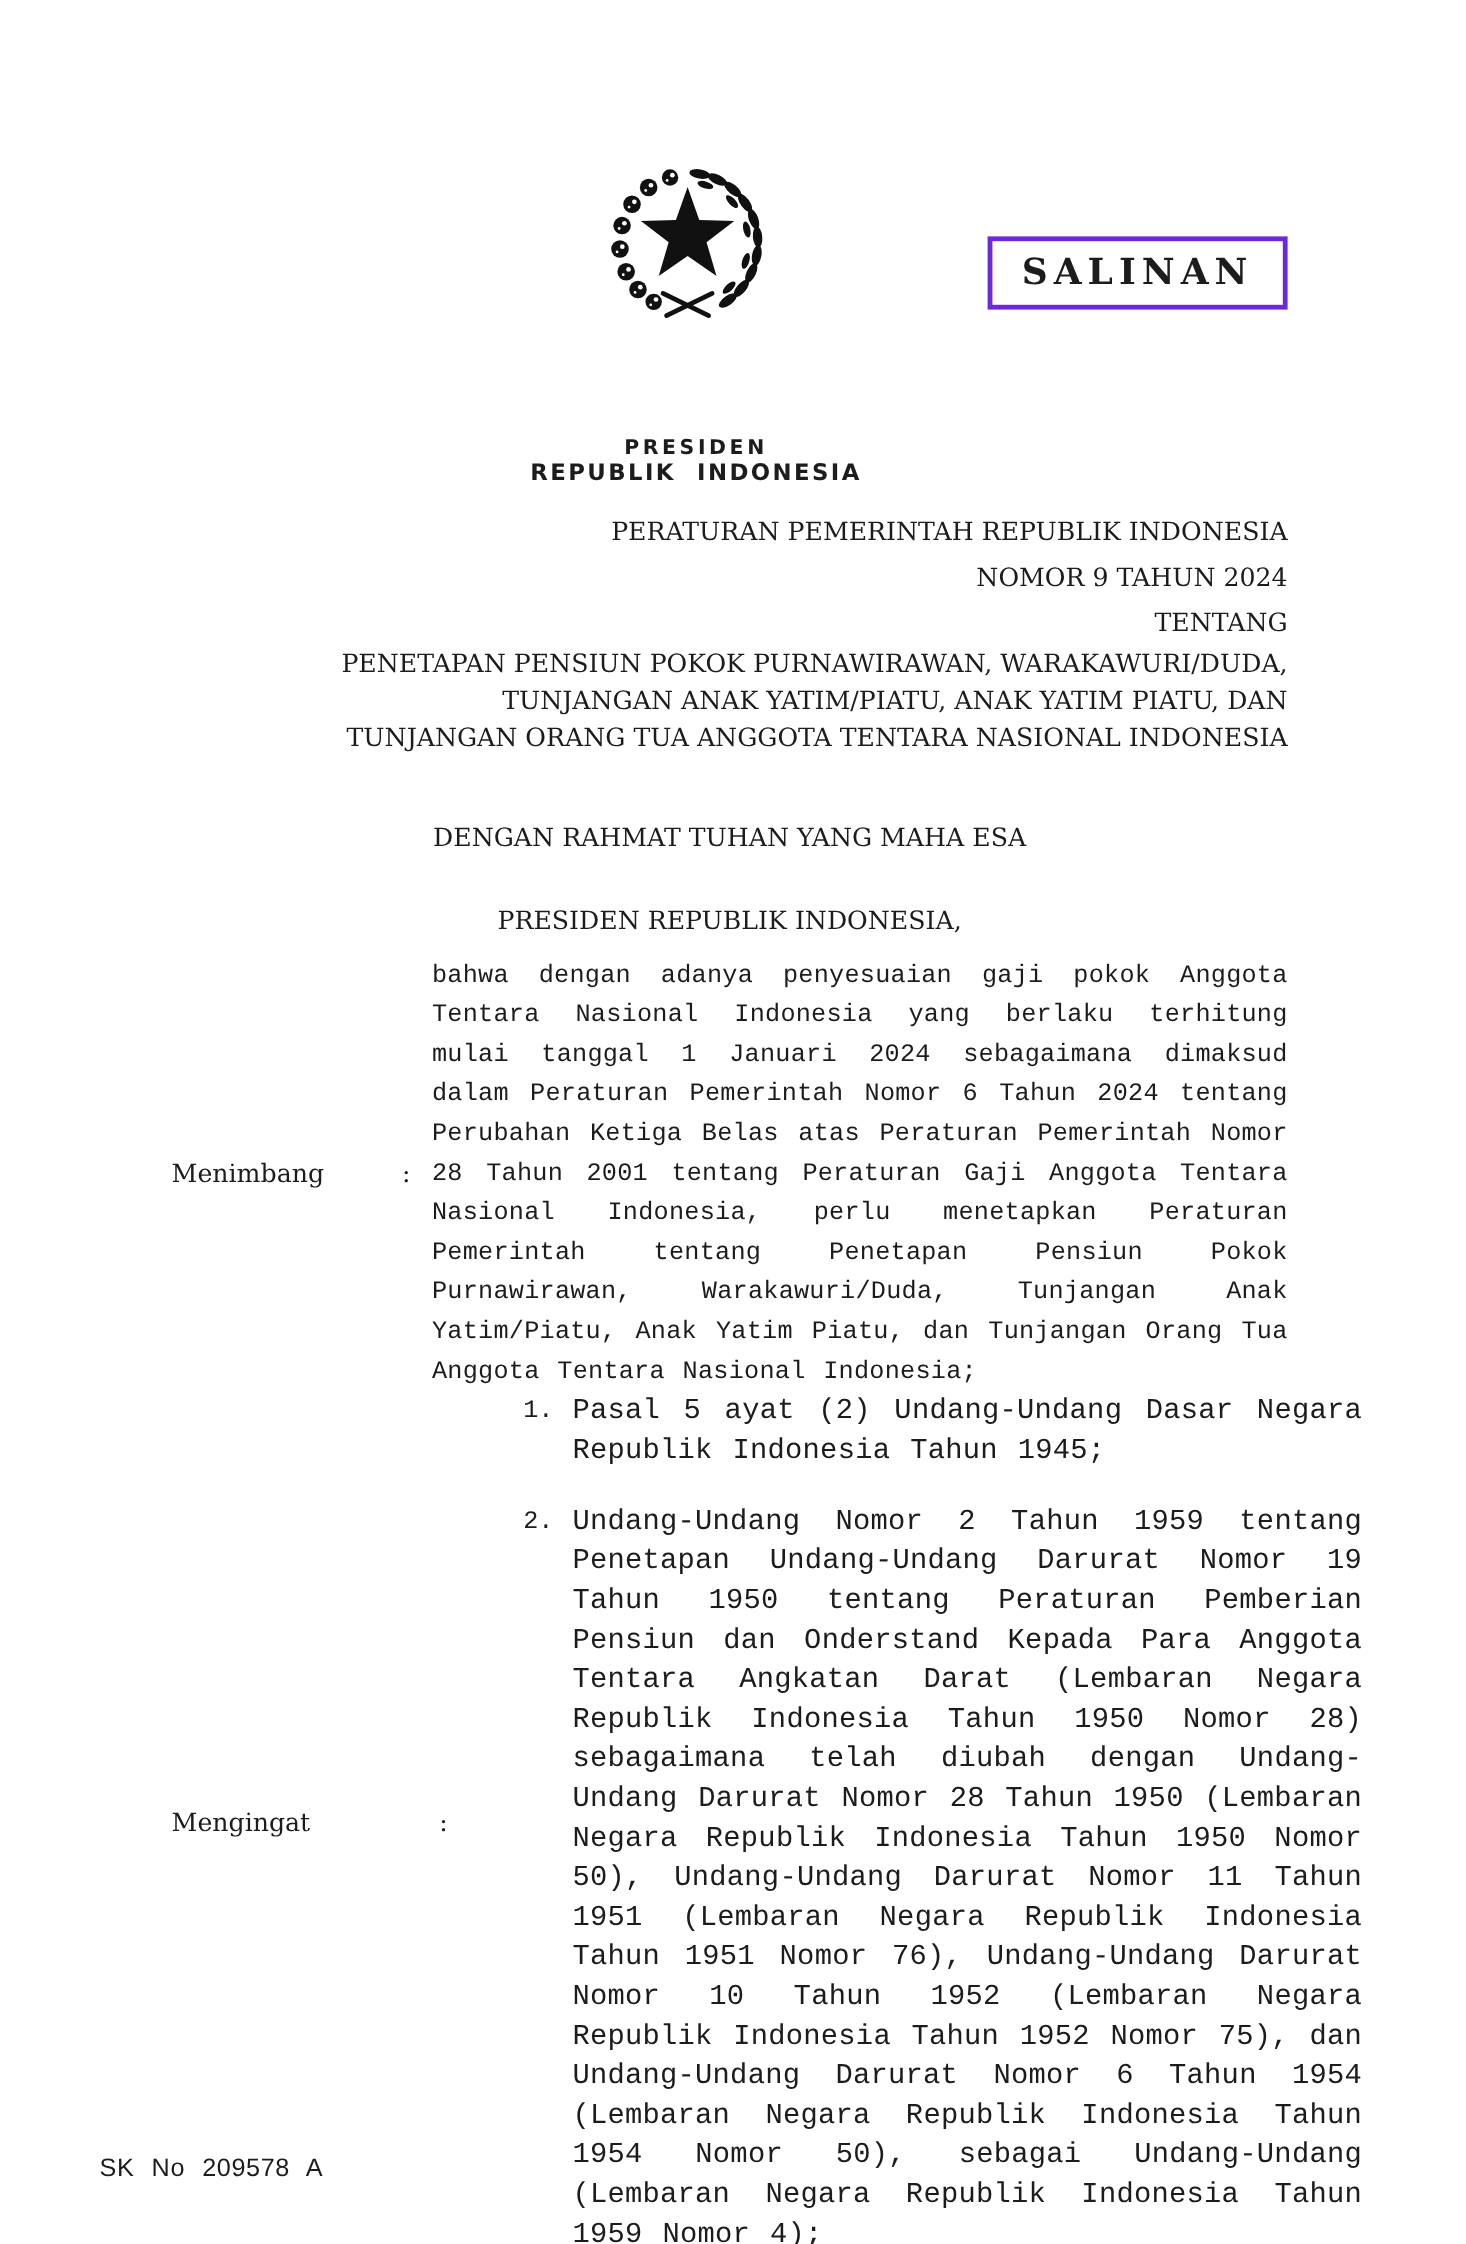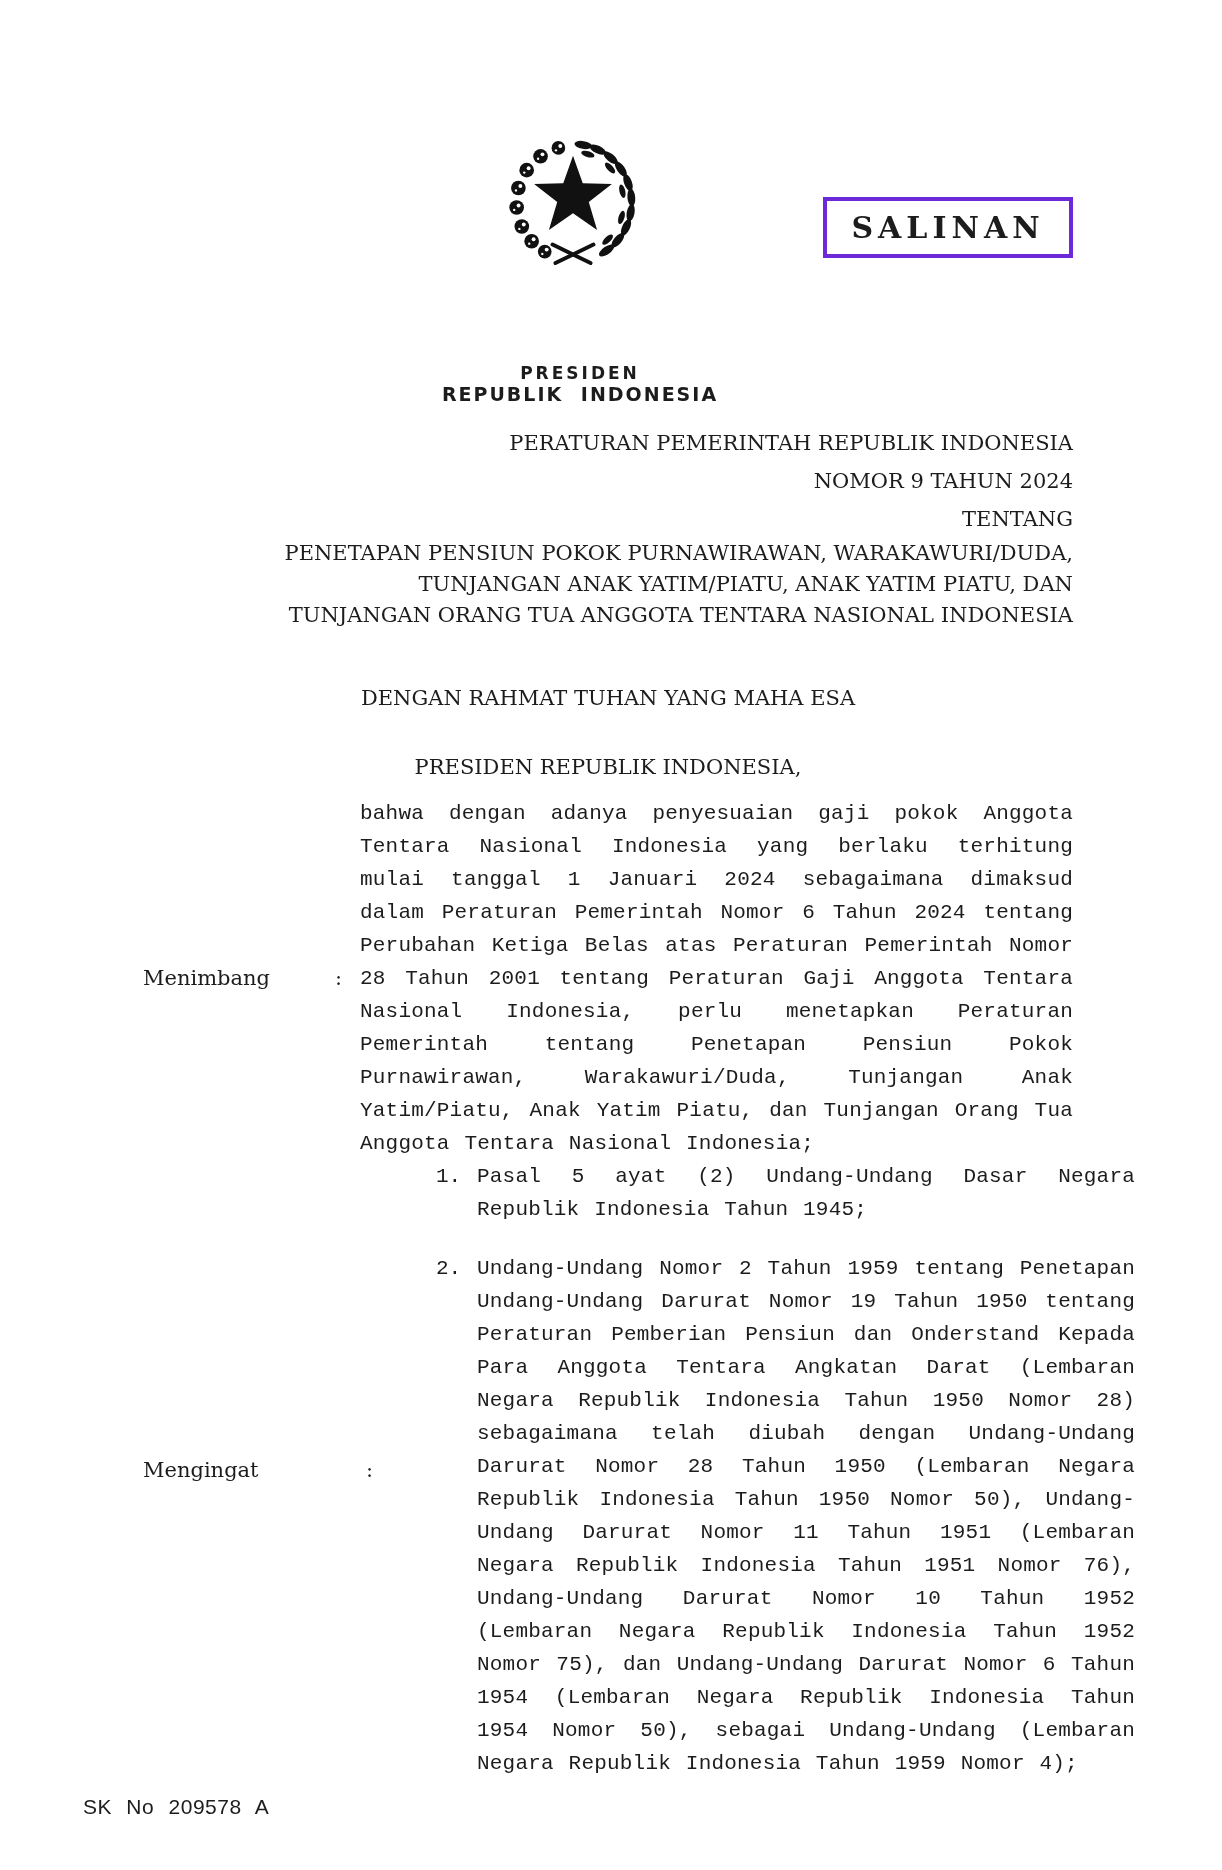--- a/index.html
+++ b/index.html
@@ -47,21 +47,21 @@
   .clause .label{flex:0 0 192px;font-size:21px;line-height:33px;}
   .clause .colon{flex:0 0 25px;font-size:21px;line-height:33px;}
   .clause .bodycol{flex:0 0 713px;font-family:Liberation Mono, monospace;}
   .paragraph{
     font-size:21px;line-height:33px;text-align:justify;
     letter-spacing:0.2px;word-spacing:2px;
   }
   .item{display:flex;margin-bottom:26px;}
   .item:last-child{margin-bottom:0;}
   .item .num{flex:0 0 55px;box-sizing:border-box;padding-left:14px;font-size:21px;line-height:33px;}
-  .item .itext{flex:1;font-size:21px;line-height:33px;text-align:justify;letter-spacing:0.2px;word-spacing:2px;}
+  .item .itext{flex:1;font-size:24px;line-height:33px;text-align:justify;letter-spacing:0.2px;word-spacing:2px;}
   .catchword{
     position:absolute;top:1724px;left:143px;width:930px;
     text-align:right;font-size:21px;
   }
   .sk{
     position:absolute;top:1795px;left:83px;
     font-family:"Liberation Sans","DejaVu Sans",sans-serif;
     font-size:21px;word-spacing:8px;letter-spacing:0.5px;
   }
 </style>

